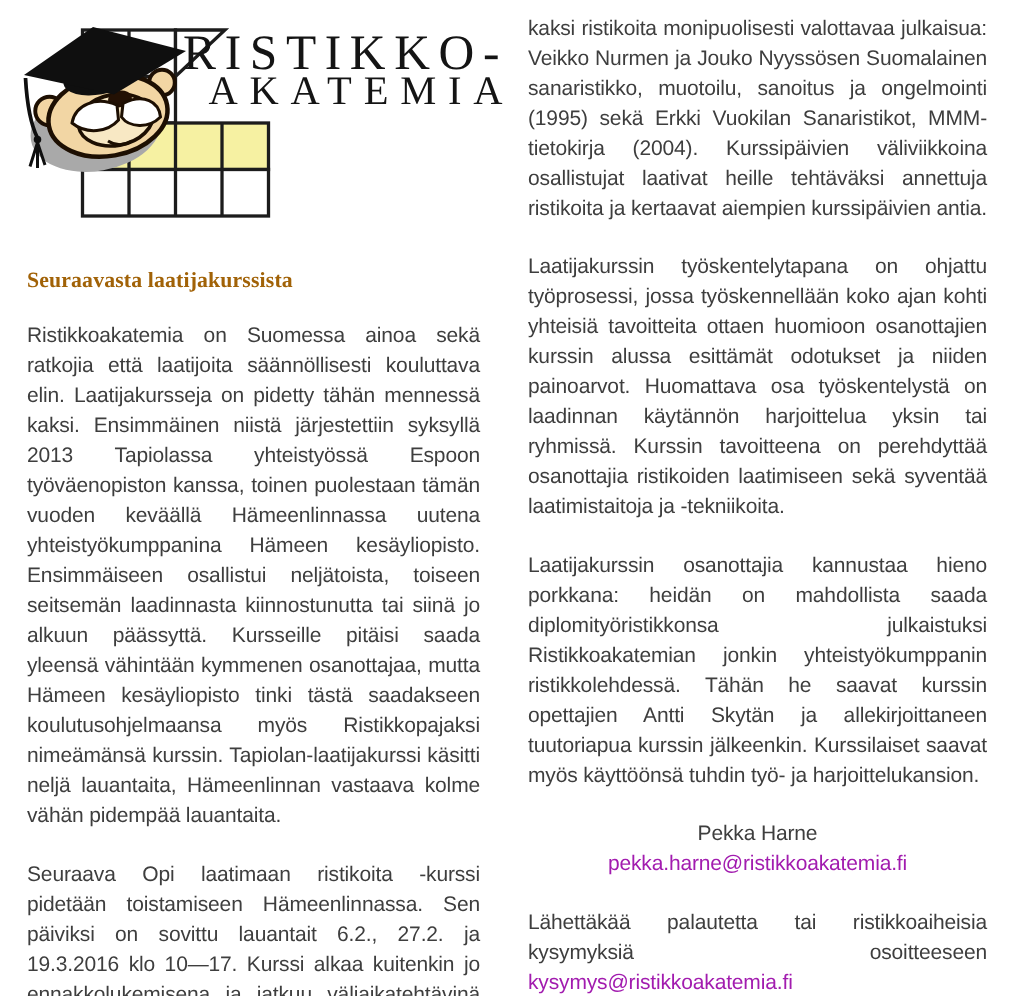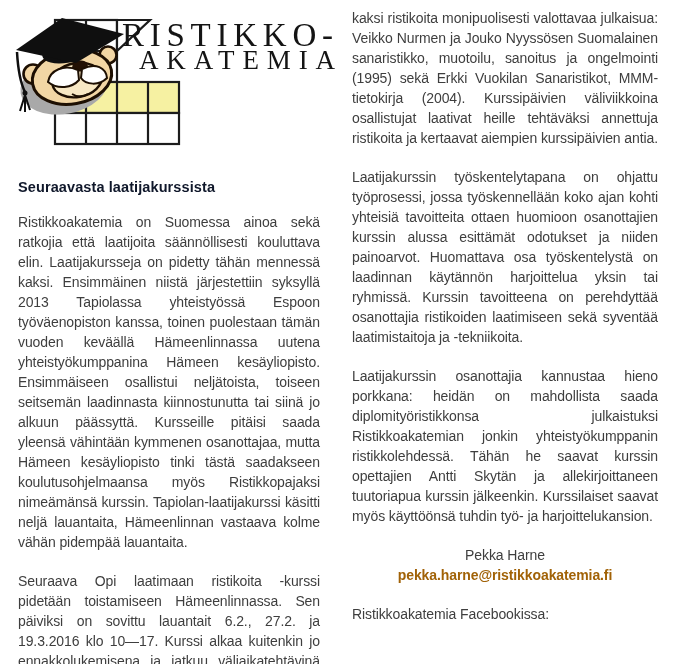--- a/index.html
+++ b/index.html
@@ -33,33 +33,34 @@
     font-weight: bold;
     color: #111111;
     letter-spacing: -0.2px;
     white-space: nowrap;
   }
 
   
   h1.section-heading {
     font-size: 14.5px;
     font-weight: bold;
-    color: #0f172a;
+    color: #a16207;
     margin: 21px 0 17px 0;
     letter-spacing: 0.1px;
+    font-family: Liberation Serif, serif;
   }
   p.body-par {
     font-size: 14px;
     line-height: 20px;
     text-align: justify;
     margin: 0 12px 19px 0;
     letter-spacing: -0.1px;
   }
   p.body-par:last-child { margin-bottom: 0; }
-  .bold-email { font-weight: bold; color: #a16207; }
+  .bold-email { font-weight: normal; color: #a21caf; }
   .sig-name { display: block; }
 </style>
 </head>
 <body>
 
 <div class="page">
 
   <div class="col-left">
 
     <div class="logo">
@@ -121,19 +122,22 @@
 
     <p class="body-par">Laatijakurssin työskentelytapana on ohjattu työprosessi, jossa työskennellään koko ajan kohti yhteisiä tavoitteita ottaen huomioon osanottajien kurssin alussa esittämät odotukset ja niiden painoarvot. Huomattava osa työskentelystä on laadinnan käytännön harjoittelua yksin tai ryhmissä. Kurssin tavoitteena on perehdyttää osanottajia ristikoiden laatimiseen sekä syventää laatimistaitoja ja -tekniikoita.</p>
 
     <p class="body-par">Laatijakurssin osanottajia kannustaa hieno porkkana: heidän on mahdollista saada diplomityöristikkonsa julkaistuksi Ristikkoakatemian jonkin yhteistyökumppanin ristikkolehdessä. Tähän he saavat kurssin opettajien Antti Skytän ja allekirjoittaneen tuutoriapua kurssin jälkeenkin. Kurssilaiset saavat myös käyttöönsä tuhdin työ- ja harjoittelukansion.</p>
 
     <p class="body-par" style="text-align:center;">
       <span class="sig-name">Pekka Harne</span>
       <span class="bold-email">pekka.harne@ristikkoakatemia.fi</span>
     </p>
 
+    <p class="body-par">
+      <span>Lähettäkää palautetta tai ristikkoaiheisia kysymyksiä osoitteeseen </span><span class="bold-email">kysymys@ristikkoakatemia.fi</span>
+    </p>
 
     <p class="body-par" style="text-align:left;">
       <span class="sig-name">Ristikkoakatemia Facebookissa:</span>
 
     </p>
   </div>
 </div>
 
 </body></html>

